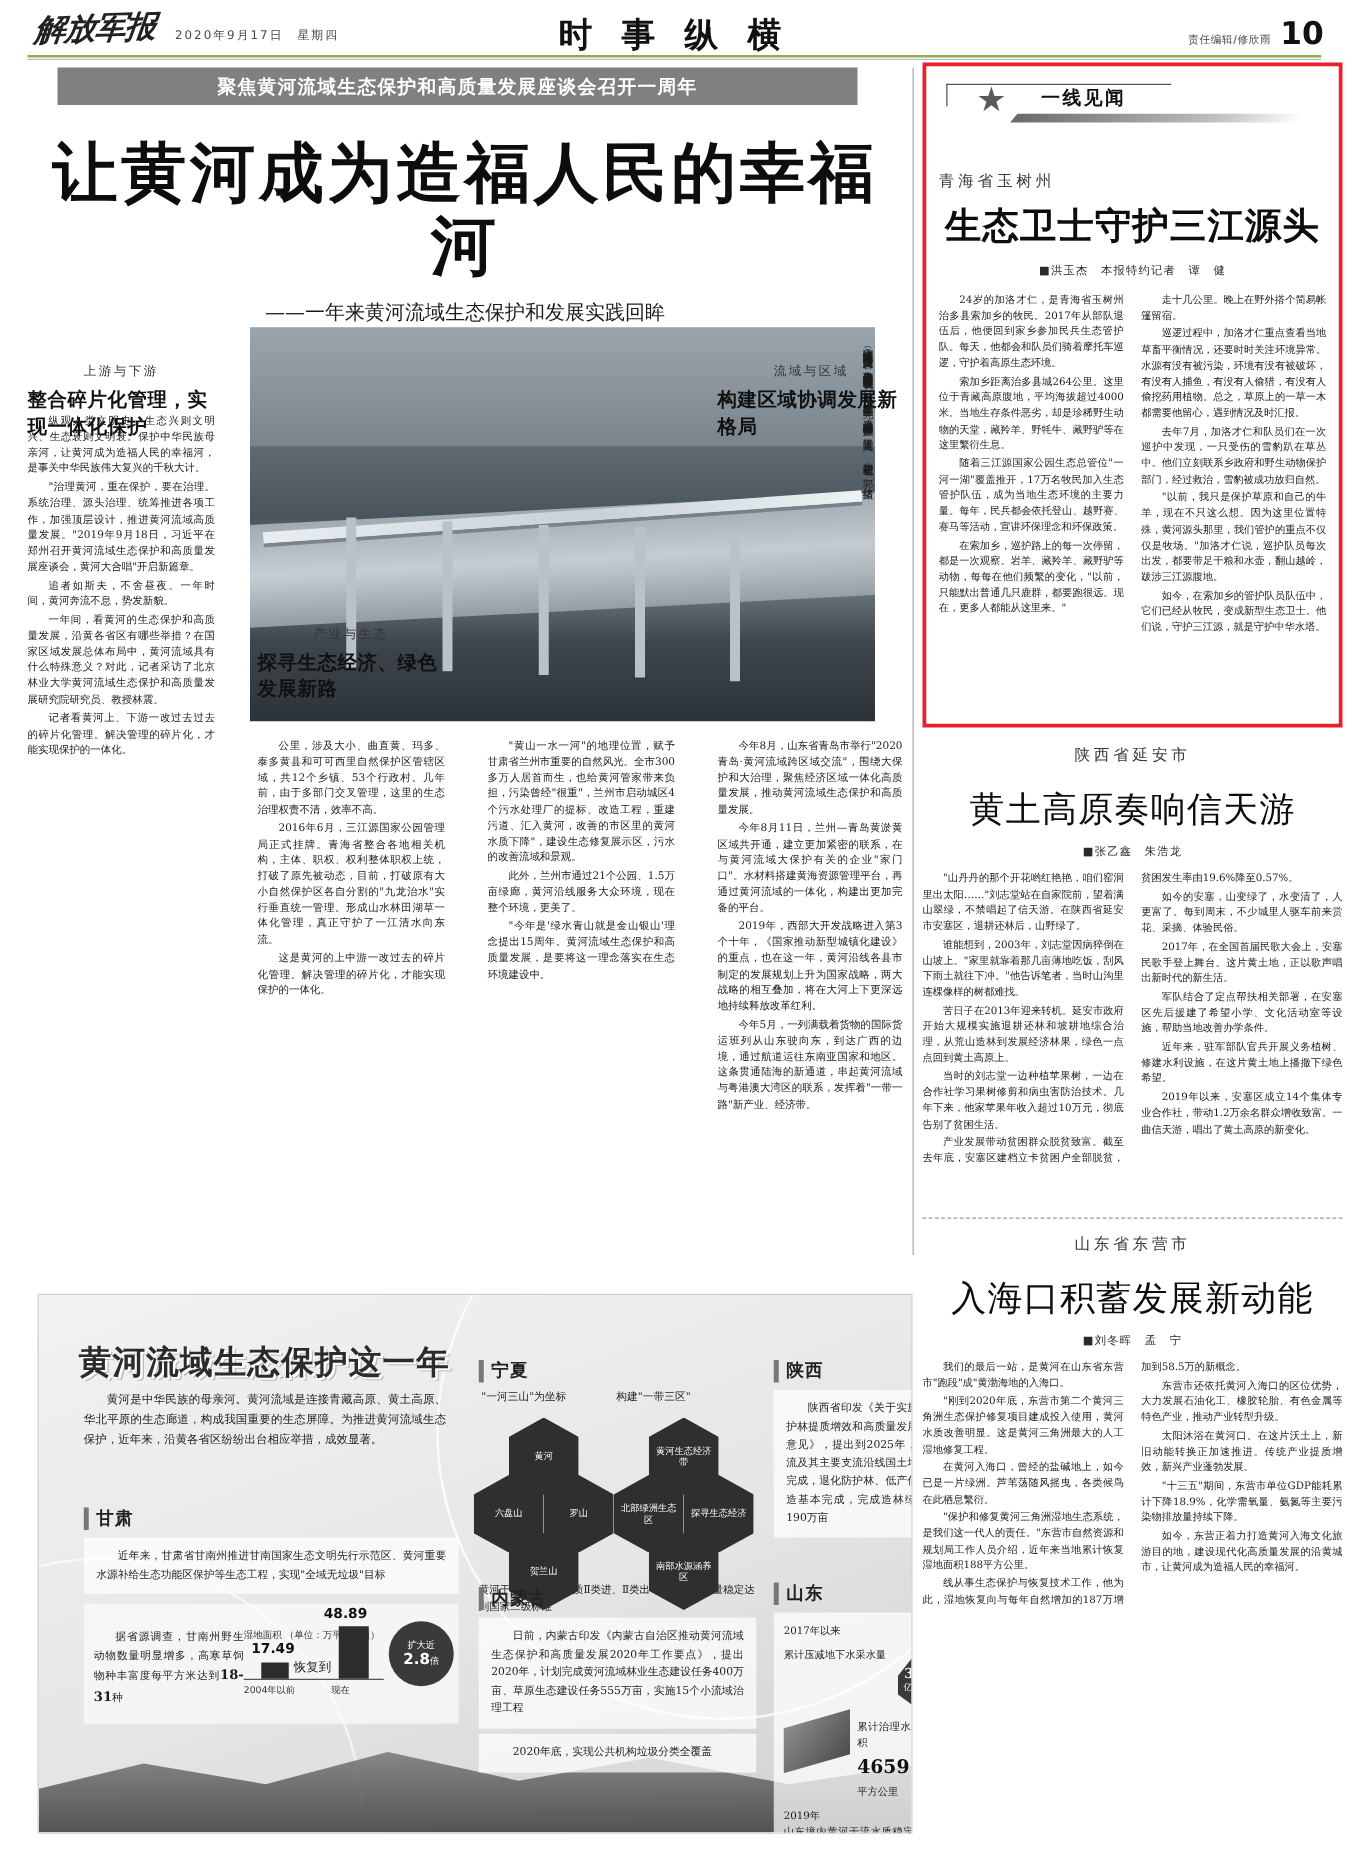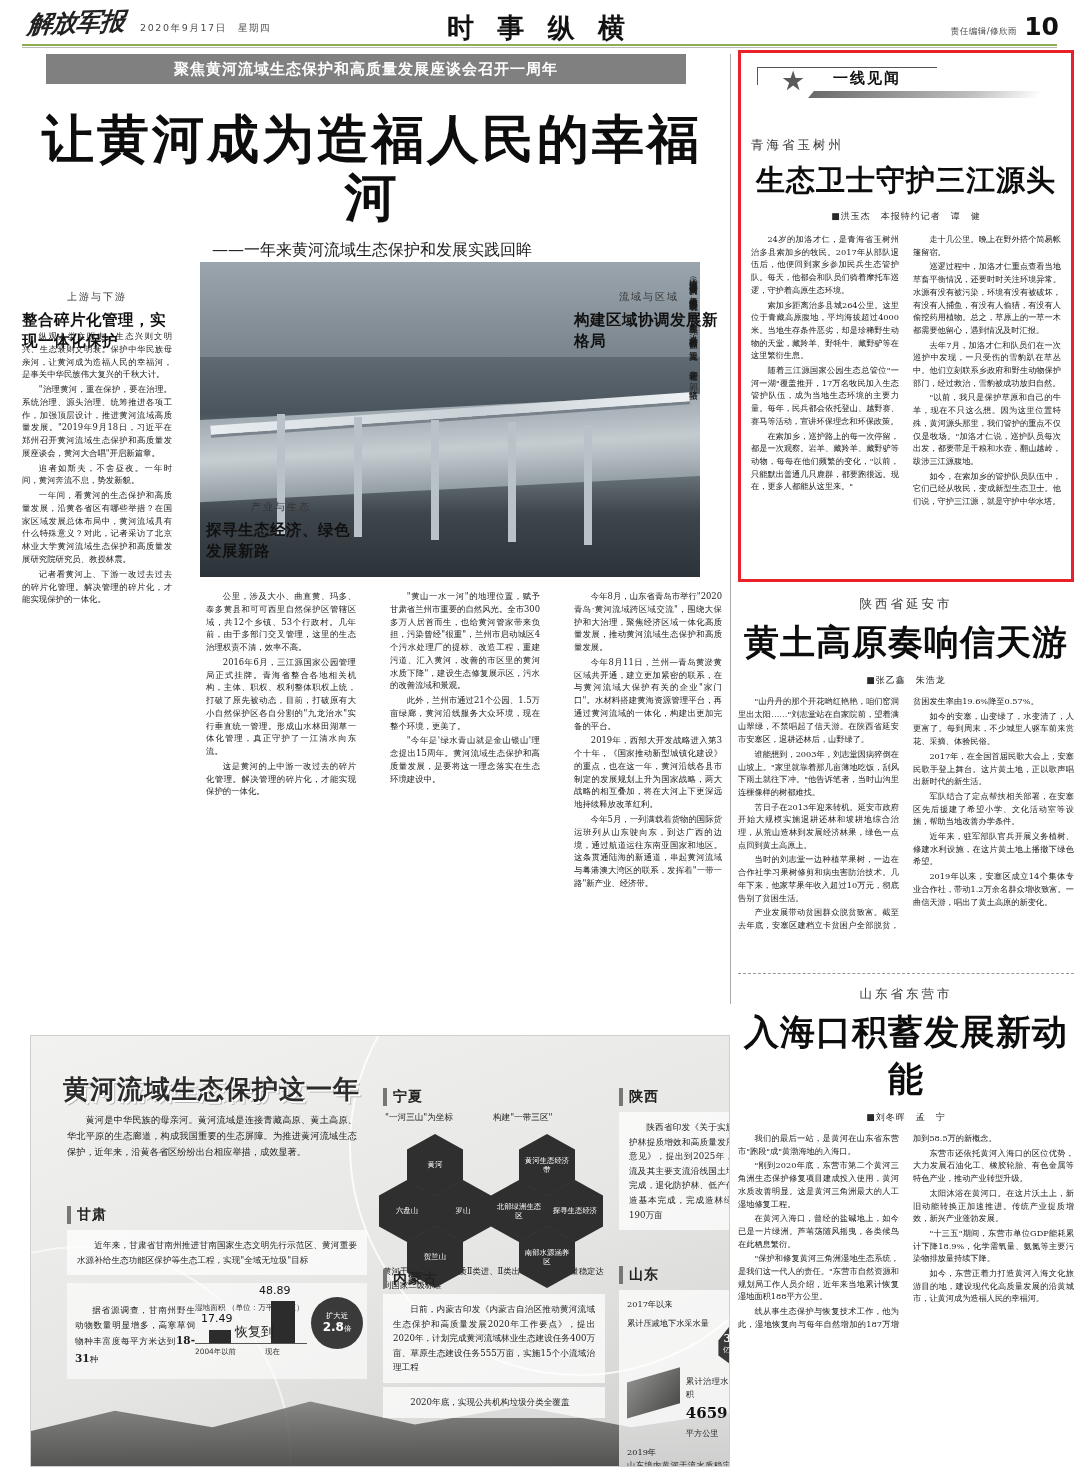--- a/index.html
+++ b/index.html
@@ -149,21 +149,21 @@
   .rb-byline { text-align: center; font-size: 9px; color: #2a2a2a; margin-top: 9px; letter-spacing: 1px; }
   .rb-body { margin-top: 10px; column-count: 2; column-gap: 14px;
              font-size: 8.2px; line-height: 1.55; text-align: justify; color: #1a1a1a;
              font-family:"DejaVu Serif","Liberation Serif",serif; height: 400px; overflow: hidden; }
   .rb-body p { text-indent: 2em; margin-bottom: 2px; }
 
   .art2 { position: relative; width: 336px; margin-top: 14px; }
   .art2-head { text-align:center; }
   .a-kicker { font-size: 12.5px; color:#3a3a3a; letter-spacing:3px;
               font-family:"DejaVu Serif","Liberation Serif",serif; }
-  .a-head { font-size: 35px; font-weight: bold; color:#0d0d0d; margin-top: 6px; letter-spacing:1px;
+  .a-head { font-size: 28px; font-weight: normal; color:#0d0d0d; margin-top: 16px; letter-spacing:1px;
             font-family:"DejaVu Serif","Liberation Serif",serif; }
   .a-byline { font-size: 9px; color:#2a2a2a; margin-top: 8px; letter-spacing:1px; }
   .a-body { margin-top: 8px; column-count: 2; column-gap: 14px;
             font-size: 8.2px; line-height: 1.55; text-align: justify; color:#1a1a1a;
             font-family:"DejaVu Serif","Liberation Serif",serif; overflow:hidden; }
   .a-body p { text-indent: 2em; margin-bottom: 2px; }
   .dashrule { border-top: 1px dashed #999; margin: 10px 0 12px 0; }
 
   
   .info {
@@ -217,28 +217,28 @@
               background: rgba(255,255,255,.6); padding: 20px 8px; display: flex; }
   .gs-text { width: 120px; font-size: 8.6px; line-height: 1.7; color:#1c1c1c;
              text-indent: 2em; text-align: justify;
              font-family:"DejaVu Serif","Liberation Serif",serif; }
   .gs-text b { font-size: 10.5px; }
   .gs-graph { flex: 1; position: relative; }
   .gs-graph .unit { font-size: 7.6px; color:#333; }
   .bar { position: absolute; bottom: 16px; background: #2c2c2c; }
   .bar-a { left: 14px; width: 22px; height: 13px; }
   .bar-b { left: 76px; width: 24px; height: 42px; }
-  .barval { position: absolute; font-size: 11px; font-weight: normal; color:#111; }
+  .barval { position: absolute; font-size: 11px; font-weight: bold; color:#111; }
   .val-a { left: 6px; bottom: 34px; }
   .val-b { left: 64px; bottom: 62px; }
   .barlbl { position: absolute; bottom: 2px; font-size: 7.4px; color:#333; }
   .lbl-a { left: 0px; }
   .lbl-b { left: 70px; }
   .axis { position: absolute; left: 0; bottom: 15px; width: 112px; height: 1px; background:#555; }
-  .midtxt { position: absolute; left: 40px; bottom: 18px; font-size: 13px; color:#222; }
+  .midtxt { position: absolute; left: 40px; bottom: 18px; font-size: 10px; color:#222; }
   .circ { position: absolute; right: -4px; bottom: 10px; width: 52px; height: 52px; border-radius:50%;
           background:#3a3a3a; color:#fff; display:flex; flex-direction:column;
           align-items:center; justify-content:center; font-size: 7.4px; line-height:1.25; }
   .circ b { font-size: 12px; }
 
   
   .hexwrap { position: relative; height: 150px; margin-top: 6px; }
   .hexgrp-title { font-size: 8.6px; color:#222; position:absolute;
                   font-family:"DejaVu Serif","Liberation Serif",serif; }
   .hex {

